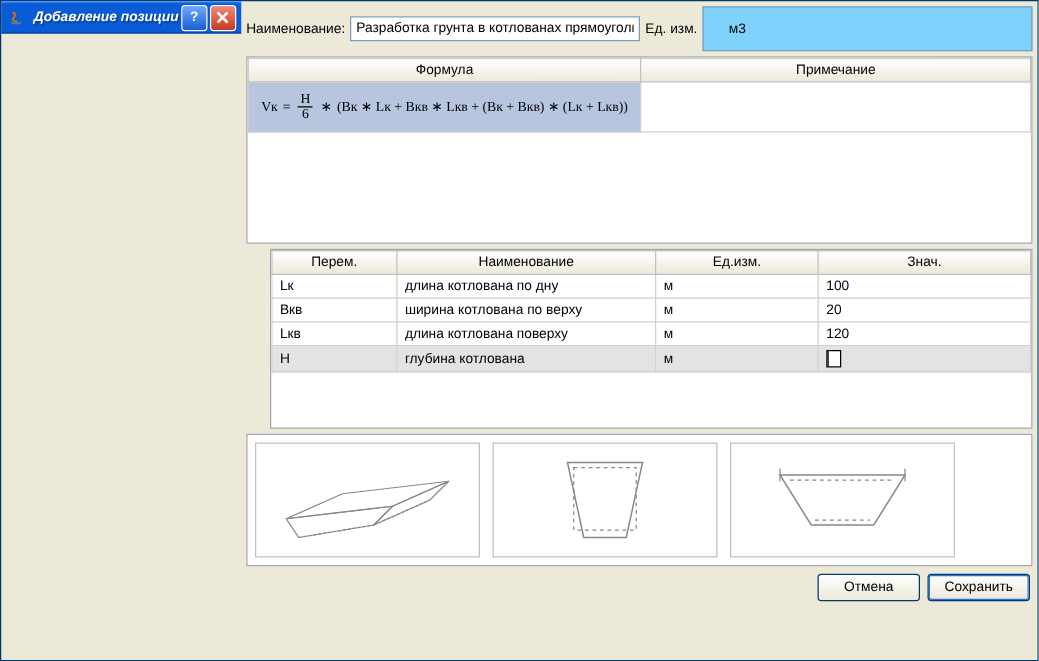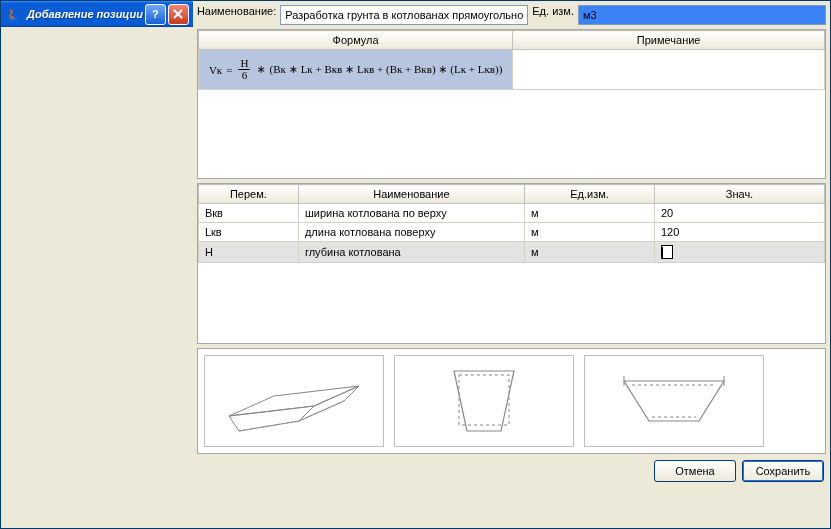--- a/index.html
+++ b/index.html
@@ -20,25 +20,25 @@
     width: 21px; height: 21px; margin-left: 2px;
     border: 1px solid #fff; border-radius: 3px;
     display: flex; align-items: center; justify-content: center;
     font-weight: bold; color: #fff; cursor: default;
   }
   .titlebar .help-btn { background: linear-gradient(to bottom, #6fa8ff, #1a5fd0); }
   .titlebar .close-btn { background: linear-gradient(to bottom, #f08878, #c73a20); }
 
   .content { flex: 1; padding: 4px; display: flex; flex-direction: column; gap: 4px; }
 
-  .name-row { display: flex; gap: 4px; }
+  .name-row { display: flex; align-items: center; gap: 4px; }
   .name-row .lbl { white-space: nowrap; }
   .name-row input { flex: 1; height: 20px; border: 1px solid #7f9db9; background: #fff; padding: 0 4px; font: inherit; }
   .name-row .unit-lbl { white-space: nowrap; }
-  .name-row .unit-input { width: 70px; height: 20px; border: 1px solid #7f9db9; background: #3b82f6; padding: 0 4px; font: inherit; }
+  .name-row .unit-input { width: 70px; height: 36px; border: 1px solid #7f9db9; background: #7dd3fc; padding: 0 20px; font: inherit; }
 
   .panel {
     border: 1px solid #a7a6aa; background: #fff;
   }
   .formula-panel { height: 150px; overflow: hidden; }
   table.grid { width: 100%; border-collapse: collapse; font-size: 11px; }
   table.grid th {
     background: linear-gradient(to bottom,#ffffff,#ece9d8);
     border: 1px solid #c0c0c0; padding: 3px 6px; font-weight: normal;
     text-align: center;
@@ -47,21 +47,21 @@
     border: 1px solid #d4d0c8; padding: 3px 6px; background: #fff; text-align: left;
   }
   .formula-cell {
     background: #b7c5de !important; padding: 8px 10px !important; vertical-align: middle;
   }
   .formula-math { font-size: 11px; font-family: "Times New Roman", serif; display: flex; align-items: center; gap: 4px; white-space: nowrap; justify-content: flex-end;}
   .frac { display: inline-flex; flex-direction: column; align-items: center; line-height: 1; margin: 0 2px; vertical-align: middle;}
   .frac .num { border-bottom: 1px solid #000; padding: 0 2px; }
   .frac .den { padding: 0 2px; }
 
-  .vars-panel { height: 161px; overflow: hidden; }
+  .vars-panel { height: 144px; overflow: hidden; margin-left: 19px; }
   .vars-panel table.grid td:first-child { width: 100px; }
   .vars-panel table.grid th:nth-child(3), .vars-panel table.grid td:nth-child(3) { width: 130px; }
   .vars-panel table.grid th:nth-child(4), .vars-panel table.grid td:nth-child(4) { width: 170px; }
   .row-selected td { background: #e3e3e3 !important; }
   .val-edit {
     border: 1px solid #000; background: #fff; display: inline-block; min-width: 12px; height: 14px; vertical-align: middle;
   }
   .cursor { display:inline-block; width:1px; height:12px; background:#000; vertical-align:middle; animation: blink 1s step-start infinite; }
   @keyframes blink { 50% { opacity: 0; } }
   .thumb {
@@ -138,20 +138,26 @@
       <table class="grid">
         <thead>
           <tr>
             <th>Перем.</th>
             <th>Наименование</th>
             <th>Ед.изм.</th>
             <th>Знач.</th>
           </tr>
         </thead>
         <tbody id="vars-body">
+            <tr>
+              <td>Lк</td>
+              <td>длина котлована по дну</td>
+              <td>м</td>
+              <td>100</td>
+            </tr>
             <tr>
               <td>Bкв</td>
               <td>ширина котлована по верху</td>
               <td>м</td>
               <td>20</td>
             </tr>
             <tr>
               <td>Lкв</td>
               <td>длина котлована поверху</td>
               <td>м</td>

